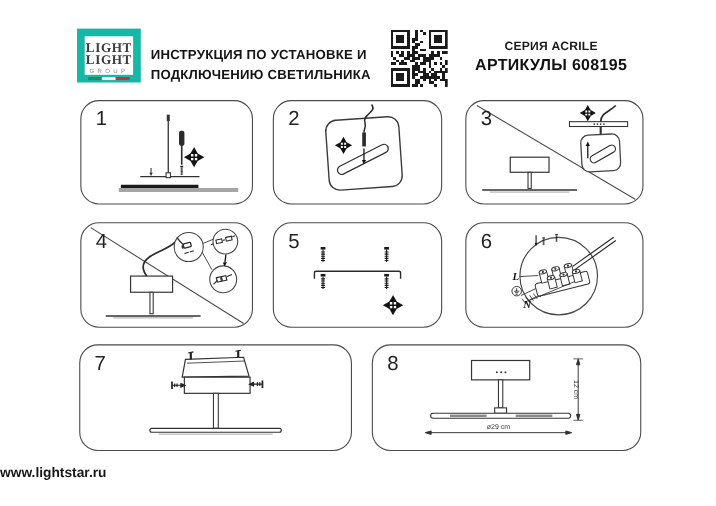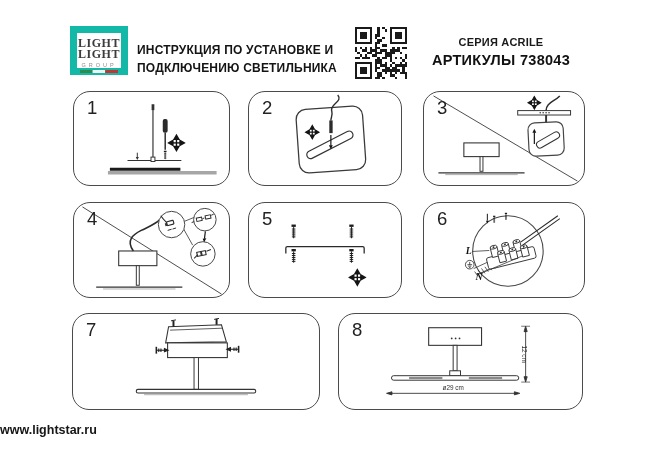--- a/index.html
+++ b/index.html
@@ -85,21 +85,21 @@
       <rect x="14" y="0" width="7" height="7" fill="#1a1a1a"></rect>
       <rect x="15" y="1" width="5" height="5" fill="#fff"></rect>
       <rect x="16" y="2" width="3" height="3" fill="#1a1a1a"></rect>
       <rect x="0" y="14" width="7" height="7" fill="#1a1a1a"></rect>
       <rect x="1" y="15" width="5" height="5" fill="#fff"></rect>
       <rect x="2" y="16" width="3" height="3" fill="#1a1a1a"></rect>
     </svg>
 
   <div class="series-block">
     <div class="series">СЕРИЯ ACRILE</div>
-    <div class="article">АРТИКУЛЫ 738043</div>
+    <div class="article">АРТИКУЛЫ 608195</div>
   </div>
 
   <div class="panel" id="p1">
     <div class="stepnum">1</div>
     <svg viewBox="0 0 157 95">
       <line x1="34" y1="82.5" x2="145" y2="82.5" stroke="#a6a6a6" stroke-width="3.6"></line>
       <line x1="36" y1="79" x2="108" y2="79" stroke="#1b1b1b" stroke-width="3"></line>
       <line x1="54" y1="70" x2="109" y2="70" stroke="#333" stroke-width="1.2"></line>
       <line x1="64" y1="62" x2="64" y2="67" stroke="#333" stroke-width="1"></line>
       <polygon points="64,69.5 62.4,66.5 65.6,66.5" fill="#333"></polygon>

